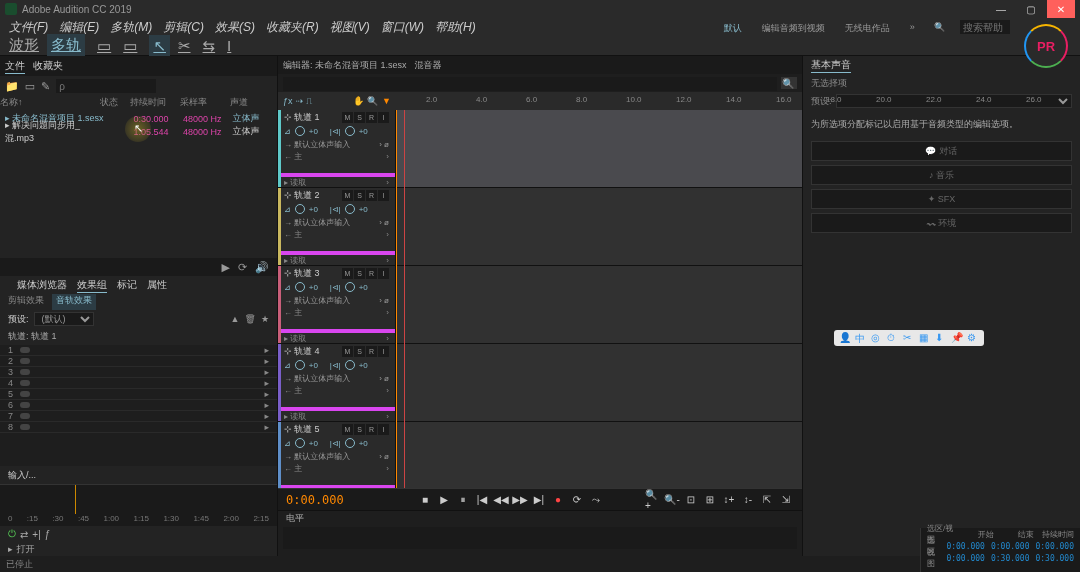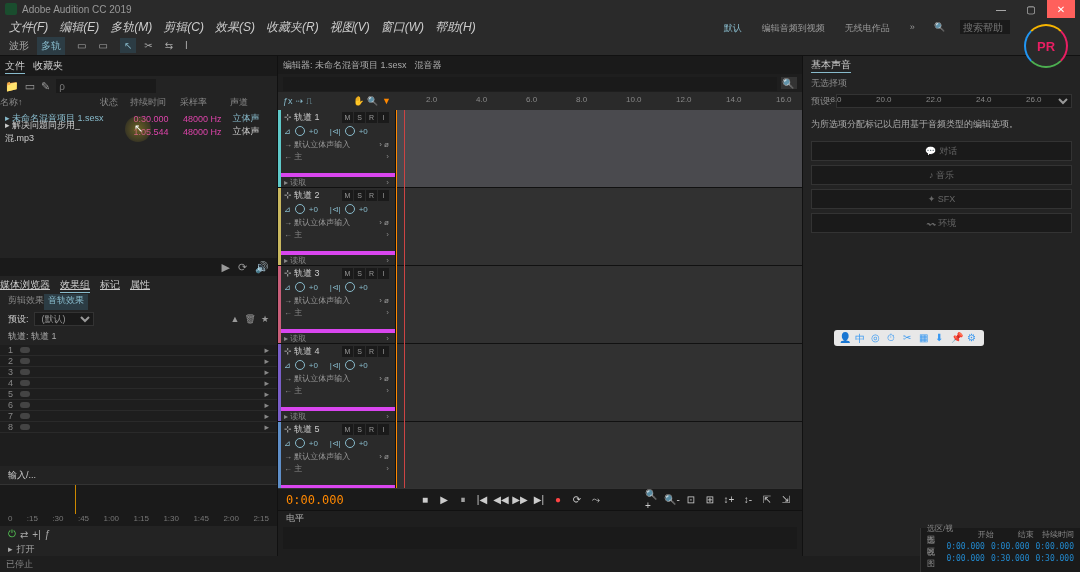--- a/index.html
+++ b/index.html
@@ -8,21 +8,21 @@
     .titlebar-left { display: flex; align-items: center; gap: 5px; }
     .app-icon { width: 12px; height: 12px; background: #1a4d2e; border-radius: 2px; }
     .titlebar-title { color: #999; font-size: 10px; }
     .titlebar-right { display: flex; gap: 2px; }
     .win-btn { width: 28px; height: 18px; display: flex; align-items: center; justify-content: center; color: #ccc; font-size: 10px; }
     .win-close { background: #ff605c; color: #fff; }
     .menubar { height: 18px; background: #2a2a2a; display: flex; align-items: center; padding: 0 5px; gap: 3px; }
     .menu-item { color: #ccc; font-size: 12px; padding: 0 4px; font-style: italic; }
     .toolbar { height: 20px; background: #2a2a2a; display: flex; align-items: center; padding: 0 5px; gap: 8px; border-bottom: 1px solid #111; }
     .tool-group { display: flex; gap: 4px; align-items: center; }
-    .tool-btn { color: #aaa; font-size: 10px; padding: 2px 4px; }
+    .tool-btn { color: #aaa; font-size: 15px; padding: 2px 4px; text-decoration: underline; }
     .tool-btn.active { color: #8bc; background: #2c3c44; }
     .workspace-bar { display: flex; gap: 8px; position: absolute; right: 70px; top: 20px; }
     .workspace-btn { color: #999; font-size: 9px; padding: 2px 6px; }
     .workspace-btn.active { color: #8bc; }
     .pr-badge { position: absolute; right: 12px; top: 24px; width: 44px; height: 44px; border-radius: 50%; background: #2a2a2a; display: flex; align-items: center; justify-content: center; border: 2px solid; border-color: #f7b500 #e91e63 #4caf50 #2196f3; }
     .pr-text { color: #e91e63; font-size: 13px; font-weight: bold; }
     .main { display: flex; height: 500px; }
     .left-panel { width: 278px; background: #232323; display: flex; flex-direction: column; border-right: 1px solid #111; }
     .panel-tabs { height: 20px; display: flex; align-items: center; background: #1a1a1a; padding: 0 5px; gap: 8px; }
     .panel-tab { color: #ccc; font-size: 10px; }
@@ -35,22 +35,22 @@
     .col-status { width: 30px; }
     .col-dur { width: 50px; }
     .col-sr { width: 50px; }
     .col-ch { width: 40px; }
     .file-row { display: flex; height: 13px; padding: 0 5px; font-size: 9px; align-items: center; }
     .file-row.sel { color: #8bc; }
     .file-row .col-dur, .file-row .col-sr { color: #d4a; }
     .cursor-glow { position: absolute; left: 125px; top: 116px; width: 26px; height: 26px; border-radius: 50%; background: radial-gradient(circle, rgba(180,160,40,0.5), rgba(180,160,40,0)); }
     .cursor { position: absolute; left: 134px; top: 122px; color: #fff; font-size: 11px; z-index: 100; }
     .media-btns { height: 18px; display: flex; justify-content: flex-end; padding: 0 8px; gap: 8px; align-items: center; background: #1a1a1a; margin-top: 120px; }
-    .panel-tabs2 { height: 18px; display: flex; gap: 10px; padding: 0 0; align-items: center; text-decoration: underline; }
-    .sub-tabs { height: 16px; display: flex; padding: 0 8px; font-size: 9px; color: #888; }
+    .panel-tabs2 { height: 18px; display: flex; gap: 10px; padding: 0 17px; align-items: center; }
+    .sub-tabs { height: 16px; display: flex; gap: 8px; padding: 0 8px; font-size: 9px; color: #888; }
     .sub-tab.active { color: #8bc; background: #2c3c44; padding: 0 4px; }
     .preset-bar { height: 18px; display: flex; align-items: center; padding: 0 8px; gap: 5px; font-size: 9px; }
     .preset-select { background: #1a1a1a; border: 1px solid #333; color: #999; font-size: 9px; height: 14px; width: 60px; padding: 0 3px; }
     .track-name { padding: 2px 8px; font-size: 9px; color: #aaa; }
     .effects-list { flex: 1; background: #1e1e1e; }
     .effect-slot { height: 11px; display: flex; align-items: center; padding: 0 8px; font-size: 9px; color: #888; border-bottom: 1px solid #2a2a2a; }
     .effect-slot .num { width: 12px; }
     .effect-slot .toggle { width: 10px; height: 6px; border-radius: 3px; background: #444; margin-right: 4px; }
     .timeline-strip { height: 30px; background: #1a1a1a; position: relative; border-top: 1px solid #333; }
     .marker-line { position: absolute; top: 0; left: 75px; width: 1px; height: 100%; background: #c80; }

